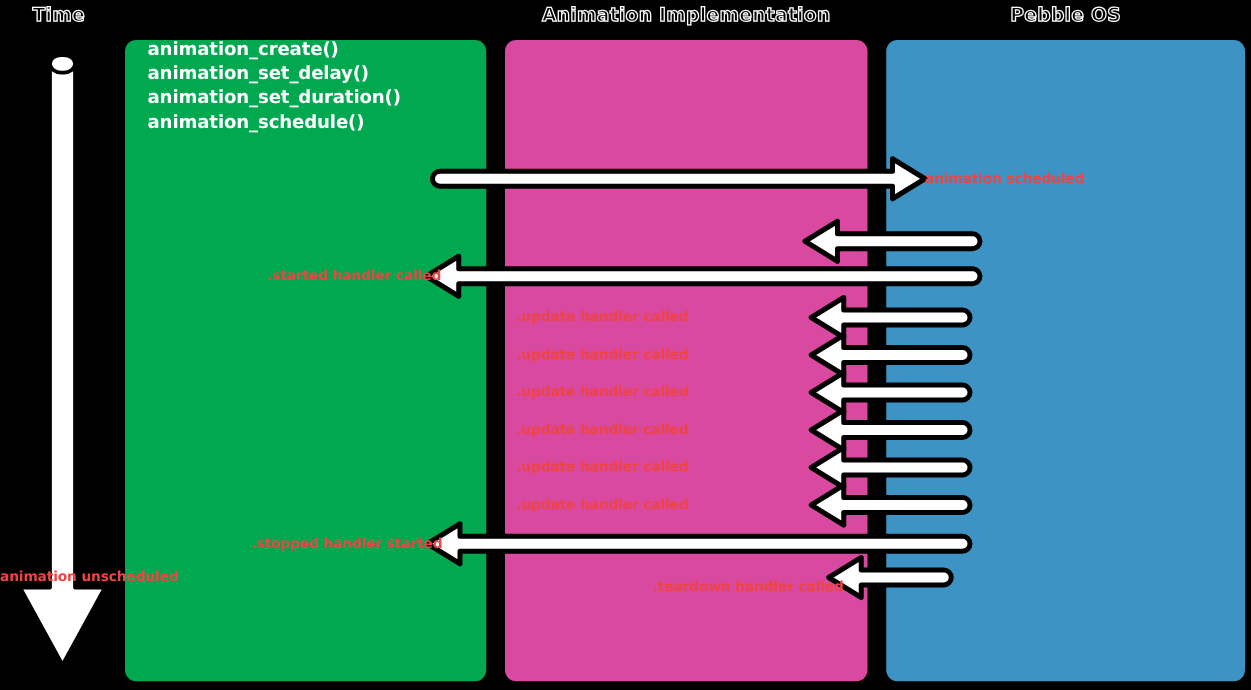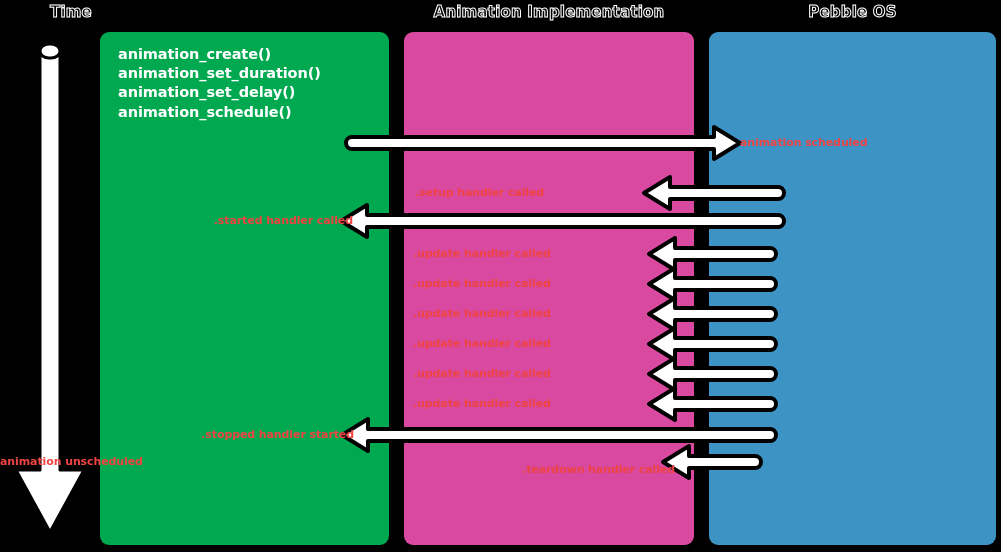--- a/index.html
+++ b/index.html
@@ -34,21 +34,21 @@
   #col-animimpl{left:404px;width:290px;background:#D8499F;}
   #col-pebbleos{left:709px;width:287px;background:#3D93C4;}
 
   
   #time-arrow{position:absolute;left:8px;top:40px;width:84px;height:500px;}
 
   
   #code-block{
     position:absolute;
     left:118px;
-    top:45px;
+    top:31px;
     width:270px;
     color:#ffffff;
     font-size:14.5px;
     font-weight:700;
     line-height:19.2px;
     letter-spacing:-0.1px;
   }
   #code-block div{white-space:nowrap;}
 
   
@@ -66,40 +66,40 @@
   .lbl-right{text-align:left;}
 
   
   #arrow-layer{position:absolute;left:0;top:0;width:1001px;height:552px;pointer-events:none;}
 </style>
 </head>
 <body>
 
 <div id="stage">
 
-  <div class="col-header" style="left:0px;width:94px;margin-left:24px;">Time</div>
+  <div class="col-header" style="left:0px;width:94px;">Time</div>
 
 
   <div class="col-header" style="left:404px;width:290px;">Animation Implementation</div>
 
   <div class="col-header" style="left:709px;width:287px;">Pebble OS</div>
 
   <div class="column" id="col-appcode"></div>
   <div class="column" id="col-animimpl"></div>
   <div class="column" id="col-pebbleos"></div>
 
   <svg id="time-arrow" viewBox="0 0 84 500">
     <path d="M 32 8 L 52 8 A 10 10 0 0 1 52 8 L 52 430 L 76 430 L 42 492 L 8 430 L 32 430 Z" fill="#FFFFFF" stroke="#000000" stroke-width="3" stroke-linejoin="round"></path>
     <rect x="32" y="4" width="20" height="14" rx="9" fill="#FFFFFF" stroke="#000000" stroke-width="3"></rect>
   </svg>
 
   <div id="code-block">
     <div>animation_create()</div>
+    <div>animation_set_delay()</div>
     <div>animation_set_duration()</div>
-    <div>animation_set_delay()</div>
     <div>animation_schedule()</div>
   </div>
 
   <svg id="arrow-layer" viewBox="0 0 1001 552">
 
     <path d="M 352 137 L 714 137 L 714 127 L 740 143 L 714 159 L 714 149 L 352 149 A 6 6 0 0 1 352 137 Z" fill="#FFFFFF" stroke="#000000" stroke-width="4" stroke-linejoin="round"></path>
 
     <path d="M 778 187 L 670 187 L 670 177 L 644 193 L 670 209 L 670 199 L 778 199 A 6 6 0 0 0 778 187 Z" fill="#FFFFFF" stroke="#000000" stroke-width="4" stroke-linejoin="round"></path>
 
     <path d="M 778 215 L 367 215 L 367 205 L 341 221 L 367 237 L 367 227 L 778 227 A 6 6 0 0 0 778 215 Z" fill="#FFFFFF" stroke="#000000" stroke-width="4" stroke-linejoin="round"></path>
@@ -111,21 +111,20 @@
     <path d="M 770 368 L 675 368 L 675 358 L 649 374 L 675 390 L 675 380 L 770 380 A 6 6 0 0 0 770 368 Z" fill="#FFFFFF" stroke="#000000" stroke-width="4" stroke-linejoin="round"></path>
     <path d="M 770 398 L 675 398 L 675 388 L 649 404 L 675 420 L 675 410 L 770 410 A 6 6 0 0 0 770 398 Z" fill="#FFFFFF" stroke="#000000" stroke-width="4" stroke-linejoin="round"></path>
 
     <path d="M 770 429 L 368 429 L 368 419 L 342 435 L 368 451 L 368 441 L 770 441 A 6 6 0 0 0 770 429 Z" fill="#FFFFFF" stroke="#000000" stroke-width="4" stroke-linejoin="round"></path>
 
     <path d="M 755 456 L 689 456 L 689 446 L 663 462 L 689 478 L 689 468 L 755 468 A 6 6 0 0 0 755 456 Z" fill="#FFFFFF" stroke="#000000" stroke-width="4" stroke-linejoin="round"></path>
   </svg>
 
   <div class="rowlabel lbl-right" style="left:740px;top:133px;">animation scheduled</div>
 
-  <div class="rowlabel lbl-mid" style="left:415px;top:183px;">.setup handler called</div>
 
   <div class="rowlabel lbl-left" style="left:0px;width:337px;top:211px;">.started handler called</div>
 
   <div class="rowlabel lbl-mid" style="left:413px;top:244px;">.update handler called</div>
   <div class="rowlabel lbl-mid" style="left:413px;top:274px;">.update handler called</div>
   <div class="rowlabel lbl-mid" style="left:413px;top:304px;">.update handler called</div>
   <div class="rowlabel lbl-mid" style="left:413px;top:334px;">.update handler called</div>
   <div class="rowlabel lbl-mid" style="left:413px;top:364px;">.update handler called</div>
   <div class="rowlabel lbl-mid" style="left:413px;top:394px;">.update handler called</div>
 

